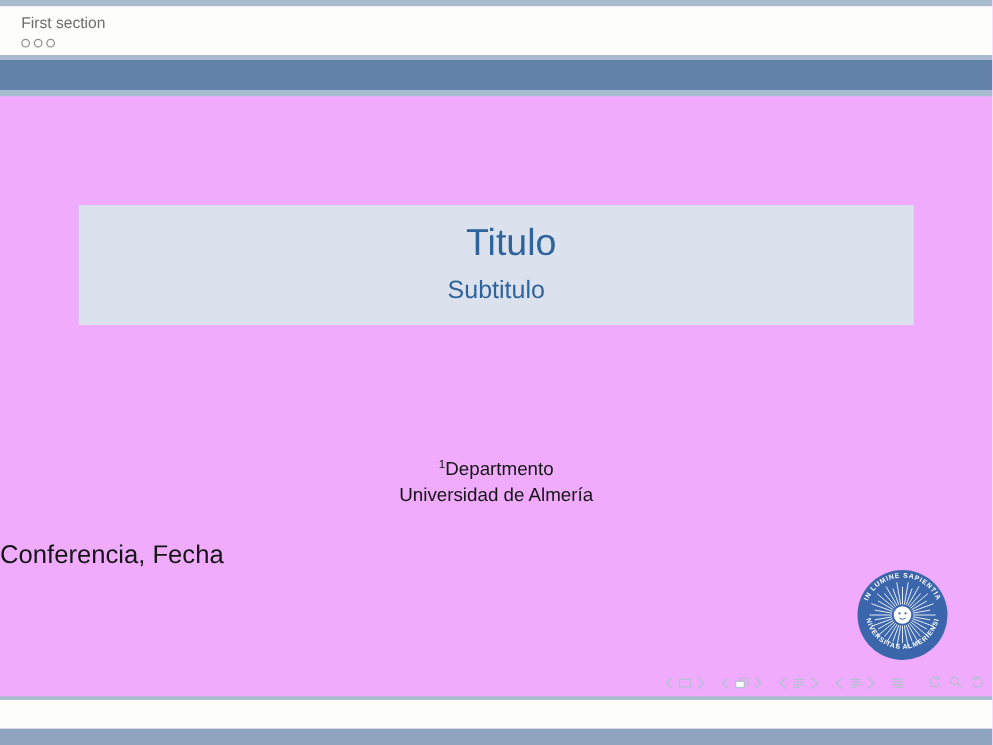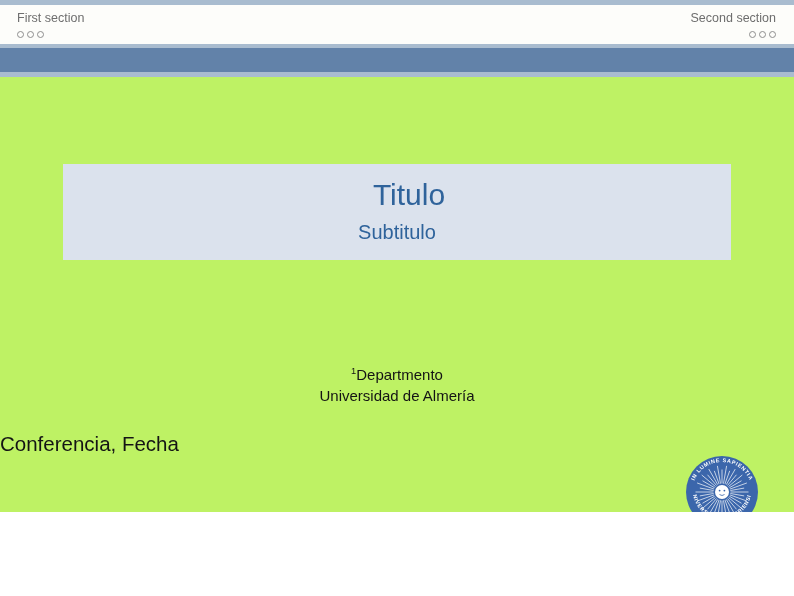--- a/index.html
+++ b/index.html
@@ -1,16 +1,16 @@
 <!DOCTYPE html>
 <html><head>
 <meta charset="utf-8">
 <style>
   html,body{margin:0;padding:0;background:#fff;}
-  .slide{position:relative;width:794px;height:512px;background:#bef264;overflow:hidden;
+  .slide{position:relative;width:794px;height:596px;background:#f0abfc;overflow:hidden;
          font-family:"Liberation Sans",sans-serif;}
   
   .strip{position:absolute;left:0;right:0;background:#a9bccf;}
   .strip-top{top:0;height:5px;}
   .headnav{position:absolute;top:5px;left:0;right:0;height:39px;background:#fdfdfa;}
   .head-side{position:absolute;top:6px;}
   .head-left{left:17px;text-align:left;}
   .head-right{right:18px;text-align:right;}
   .section-label{font-size:12.5px;color:#6e6e6e;line-height:15px;display:block;}
   .dots{display:flex;gap:3px;margin-top:5px;}
@@ -43,28 +43,20 @@
 </style>
 </head>
 <body>
 
 <div class="slide">
 
   <div class="strip strip-top"></div>
   <div class="headnav">
     <div class="head-side head-left">
       <span class="section-label">First section</span>
-      <div class="dots">
-          <span class="dot"></span>
-          <span class="dot"></span>
-          <span class="dot"></span>
-        </div>
-    </div>
-    <div class="head-side head-right">
-      <span class="section-label">Second section</span>
       <div class="dots">
           <span class="dot"></span>
           <span class="dot"></span>
           <span class="dot"></span>
         </div>
     </div>
   </div>
   <div class="strip strip-mid"></div>
   <div class="bluebar"></div>
   <div class="strip strip-low"></div>

